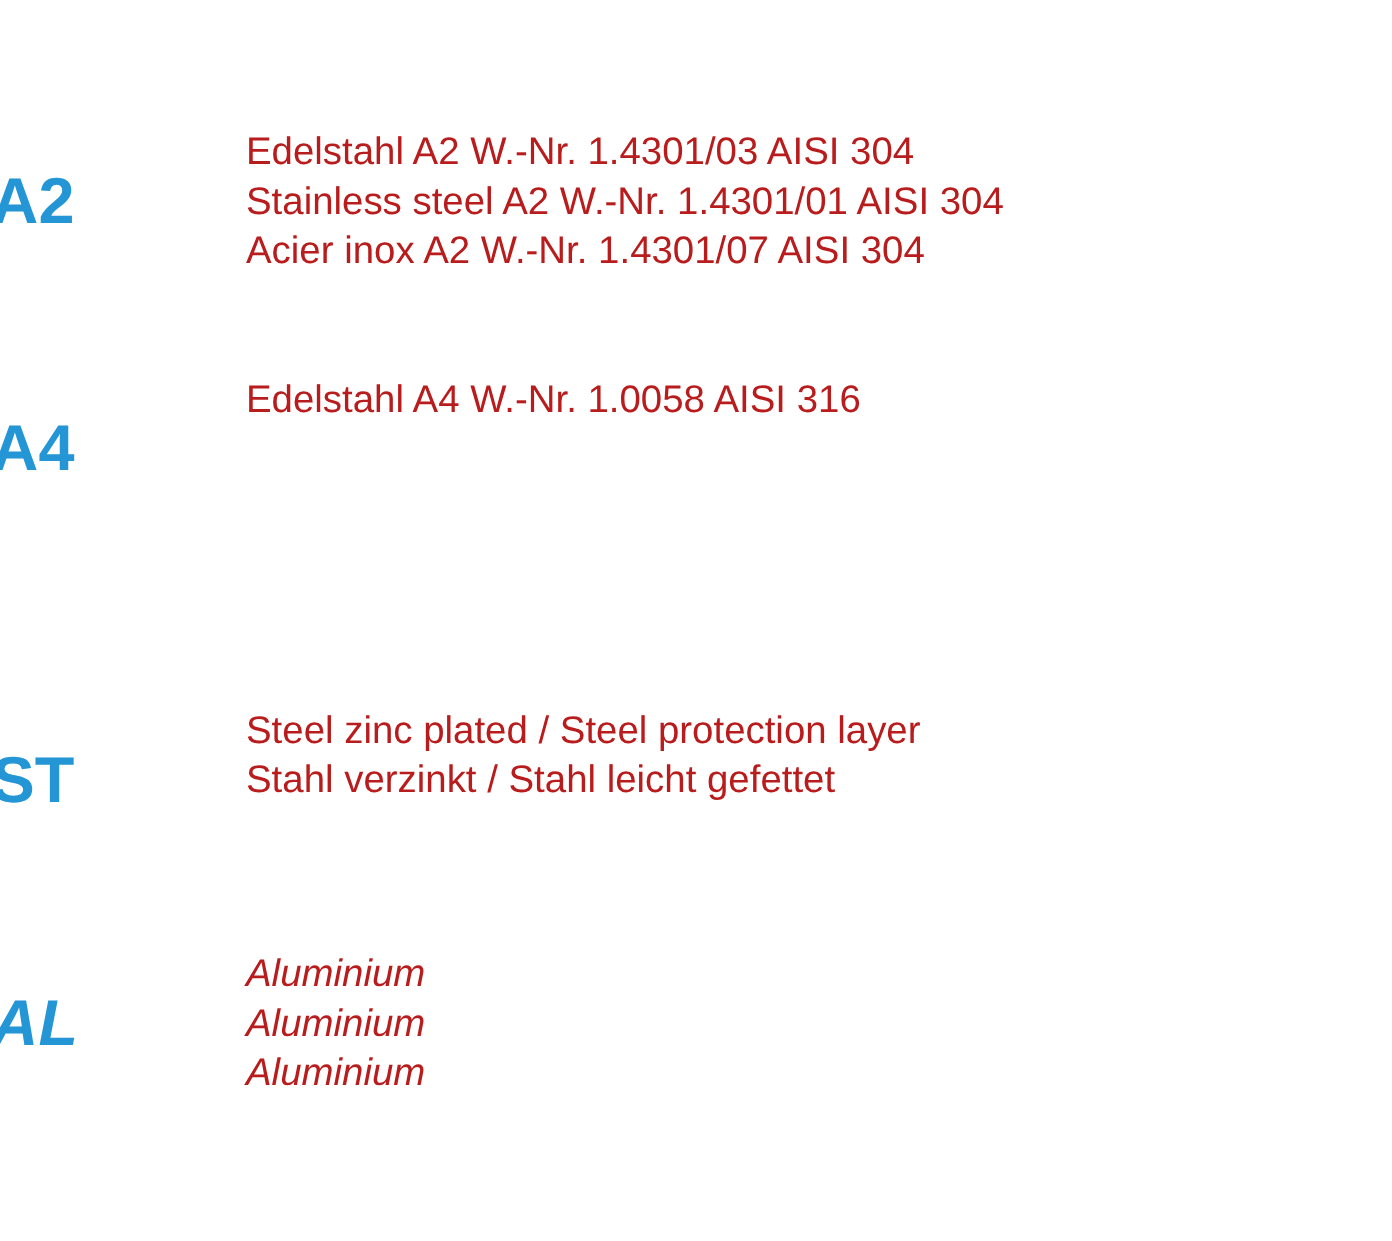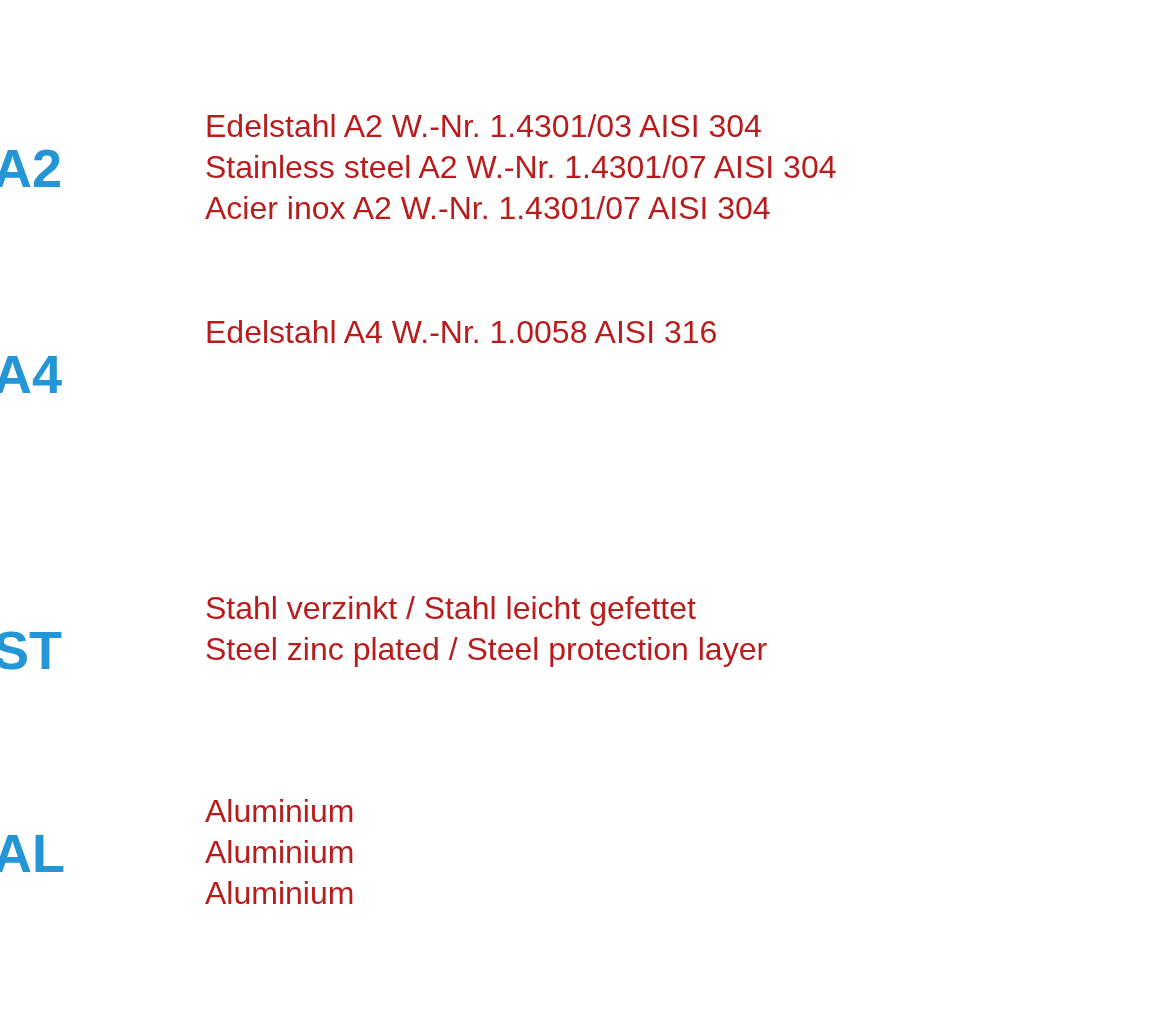--- a/index.html
+++ b/index.html
@@ -17,21 +17,21 @@
   }
   .material-row {
     position: absolute;
     left: 0;
     width: 100%;
     height: 123px; 
   }
   .row-0 { top: 106px; }
   .row-1 { top: 312px; padding-left: 38px; }
   .row-2 { top: 544px; margin-top: 44px; }
-  .row-3 { top: 791px; }
+  .row-3 { top: 791px; font-style: italic; }
 
   .material-code {
     position: absolute;
     left: -7px;           
     top: 50%;
     transform: translateY(-50%);
     font-size: 54px;
     line-height: 54px;
     font-weight: bold;
     color: #2496d5;
@@ -53,37 +53,37 @@
 </style>
 </head>
 <body>
 
 <div class="page">
 
   <div class="material-row row-0">
     <span class="material-code">A2</span>
     <div class="material-lines">
       <div class="material-line">Edelstahl A2 W.-Nr. 1.4301/03 AISI 304</div>
-      <div class="material-line">Stainless steel A2 W.-Nr. 1.4301/07 AISI 304</div>
+      <div class="material-line">Stainless steel A2 W.-Nr. 1.4301/01 AISI 304</div>
       <div class="material-line">Acier inox A2 W.-Nr. 1.4301/07 AISI 304</div>
     </div>
   </div>
 
   <div class="material-row row-1">
     <span class="material-code">A4</span>
     <div class="material-lines">
       <div class="material-line">Edelstahl A4 W.-Nr. 1.0058 AISI 316</div>
     </div>
   </div>
 
   <div class="material-row row-2">
     <span class="material-code">ST</span>
     <div class="material-lines">
+      <div class="material-line">Steel zinc plated / Steel protection layer</div>
       <div class="material-line">Stahl verzinkt / Stahl leicht gefettet</div>
-      <div class="material-line">Steel zinc plated / Steel protection layer</div>
     </div>
   </div>
 
   <div class="material-row row-3">
     <span class="material-code">AL</span>
     <div class="material-lines">
       <div class="material-line">Aluminium</div>
       <div class="material-line">Aluminium</div>
       <div class="material-line">Aluminium</div>
     </div>

